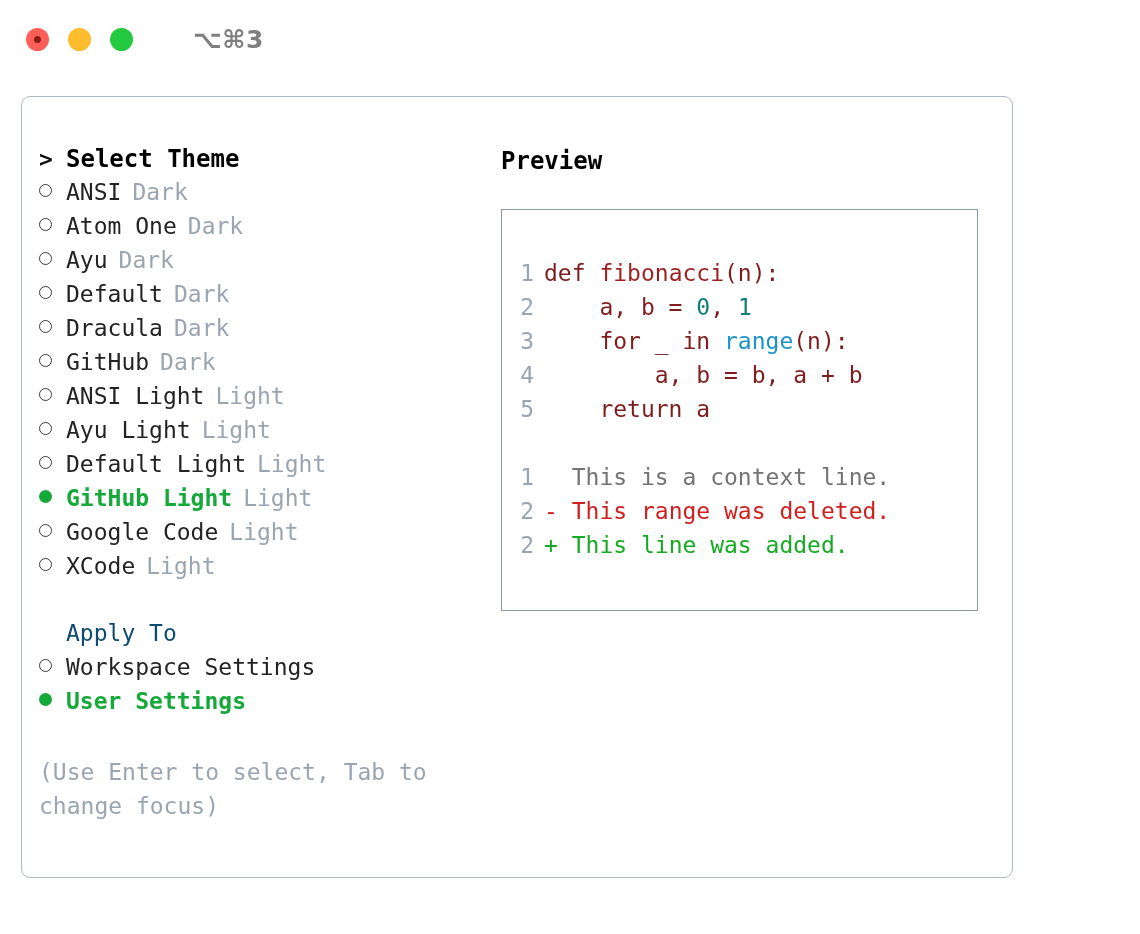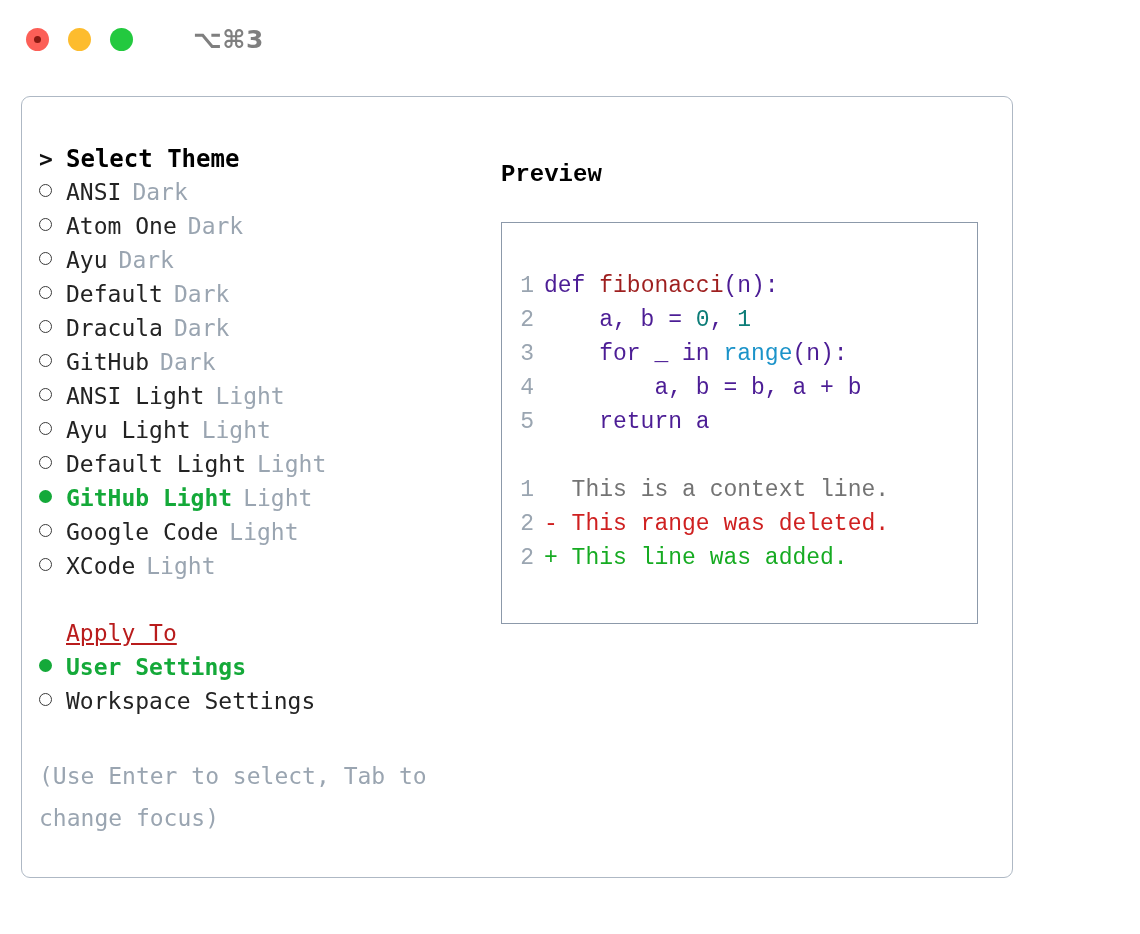--- a/index.html
+++ b/index.html
@@ -136,37 +136,36 @@
 
   .label      { color: #232323; }
   .label.bold { font-weight: bold; color: #000000; font-size: 24px; }
   .label.sel  { color: #14a939; font-weight: bold; }
   .variant    { color: #9aa5b1; }
   .gap-sp     { display: inline-block; width: 11px; }
 
   .section-head {
     margin-top: 33px;
   }
-  .section-head .label { color: #b91c1c; text-decoration: underline; }
+  .section-head .label { color: #0c4a6e; }
 
   .hint {
     margin-top: 33px;
     font-size: 23px;
-    line-height: 42px;
+    line-height: 34px;
     color: #9aa5b1;
     width: 410px;
   }
 
   
   .right-col {
     position: absolute;
     left: 479px;
-    top: 64px;
+    top: 50px;
     width: 490px;
-    font-family: Liberation Mono, monospace;
   }
   .preview-title {
     font-size: 24px;
     font-weight: bold;
     color: #000000;
     margin-bottom: 34px;
   }
   .preview-box {
     border: 1.5px solid #8c99aa;
     box-sizing: border-box;
@@ -184,21 +183,21 @@
   }
   .lineno {
     width: 42px;
     flex: 0 0 42px;
     text-align: right;
     color: #9aa5b1;
     padding-right: 10px;
     box-sizing: border-box;
     font-size: 23px;
   }
-  .code-text { color: #4c1d95; }
+  .code-text { color: #7f1d1d; }
 
   .tok-fn   { color: #9e1f1f; }
   .tok-num  { color: #0d7d78; }
   .tok-call { color: #1b93c9; }
 
   .diff-gap { height: 34px; }
   .diff-ctx { color: #737373; }
   .diff-del { color: #cf2020; }
   .diff-add { color: #16ab22; }
 </style>
@@ -240,22 +239,22 @@
             <div class="row"><span class="marker"><span class="bullet-ring"></span></span><span class="label">Google Code</span><span class="gap-sp"></span><span class="variant">Light</span></div>
             <div class="row"><span class="marker"><span class="bullet-ring"></span></span><span class="label">XCode</span><span class="gap-sp"></span><span class="variant">Light</span></div>
           </div>
 
         <div class="row section-head">
           <span class="marker"></span>
           <span class="label">Apply To</span>
         </div>
 
         <div id="apply-list">
+            <div class="row"><span class="marker"><span class="bullet-ring"></span></span><span class="label">Workspace Settings</span></div>
             <div class="row"><span class="marker"><span class="bullet-dot"></span></span><span class="label sel">User Settings</span></div>
-            <div class="row"><span class="marker"><span class="bullet-ring"></span></span><span class="label">Workspace Settings</span></div>
           </div>
 
         <div class="hint">(Use Enter to select, Tab to change focus)</div>
       </div>
 
       <div class="right-col">
         <div class="preview-title">Preview</div>
 
         <div class="preview-box">
           <div id="code-block">

